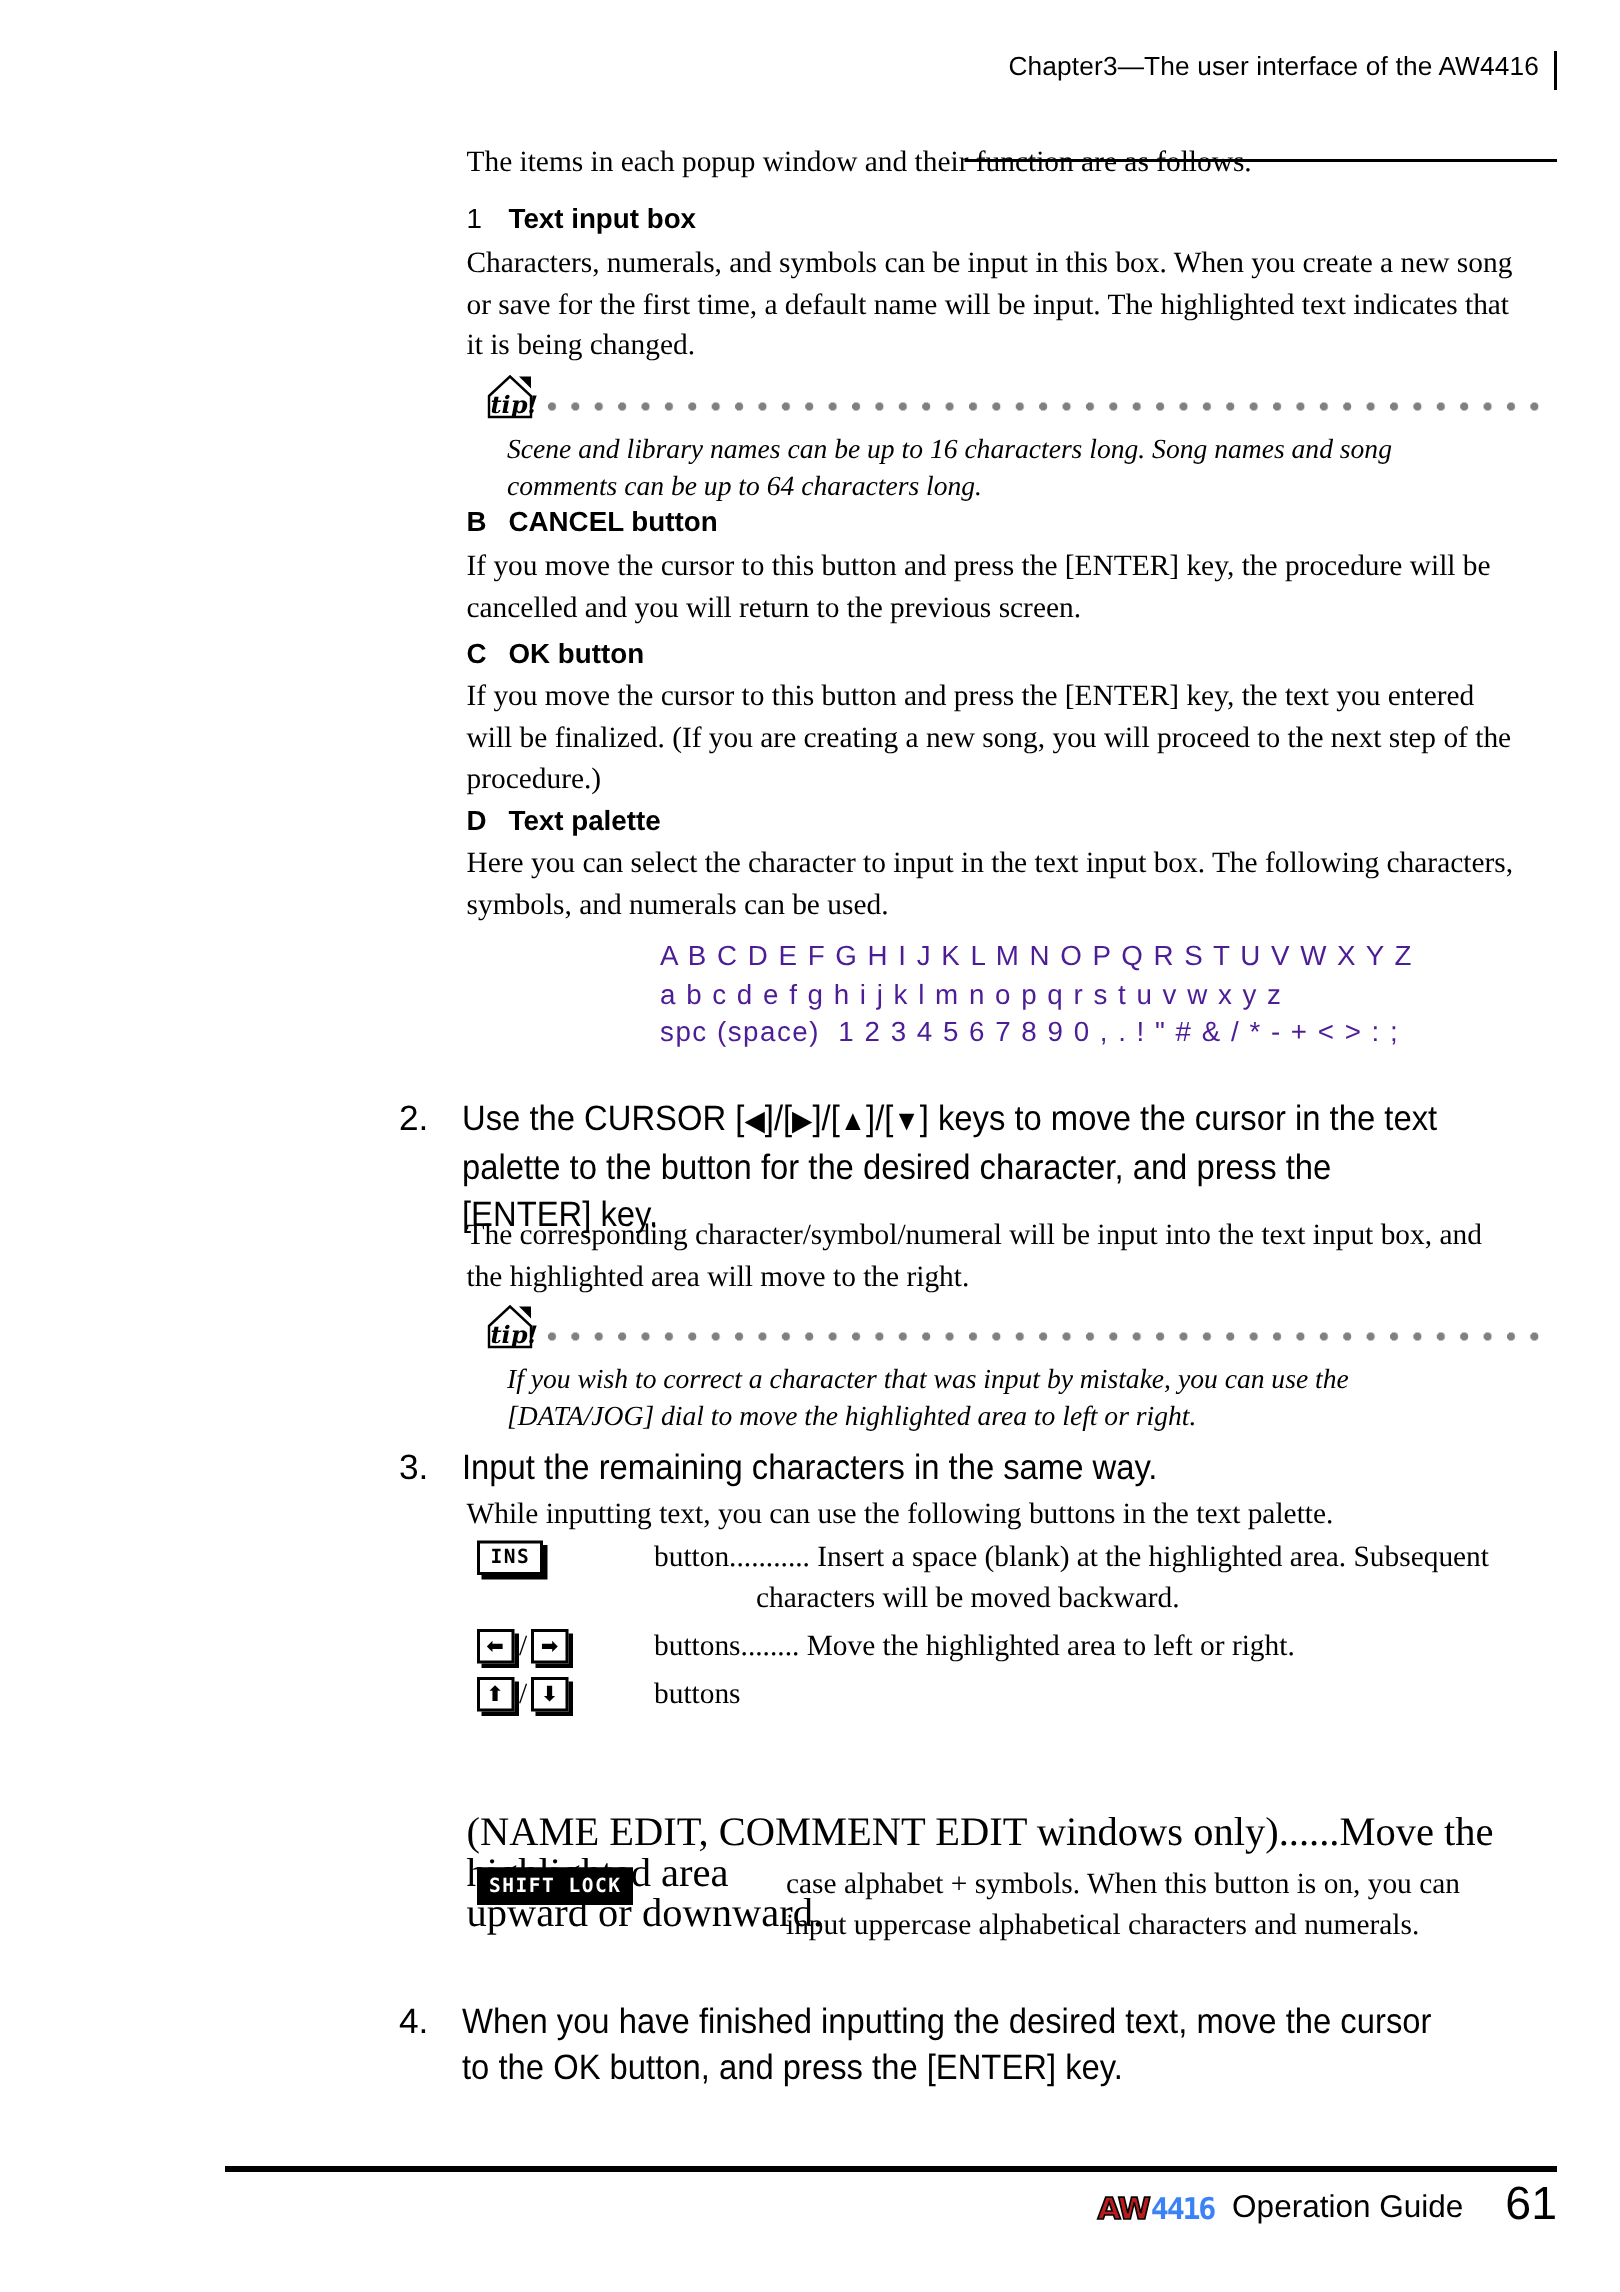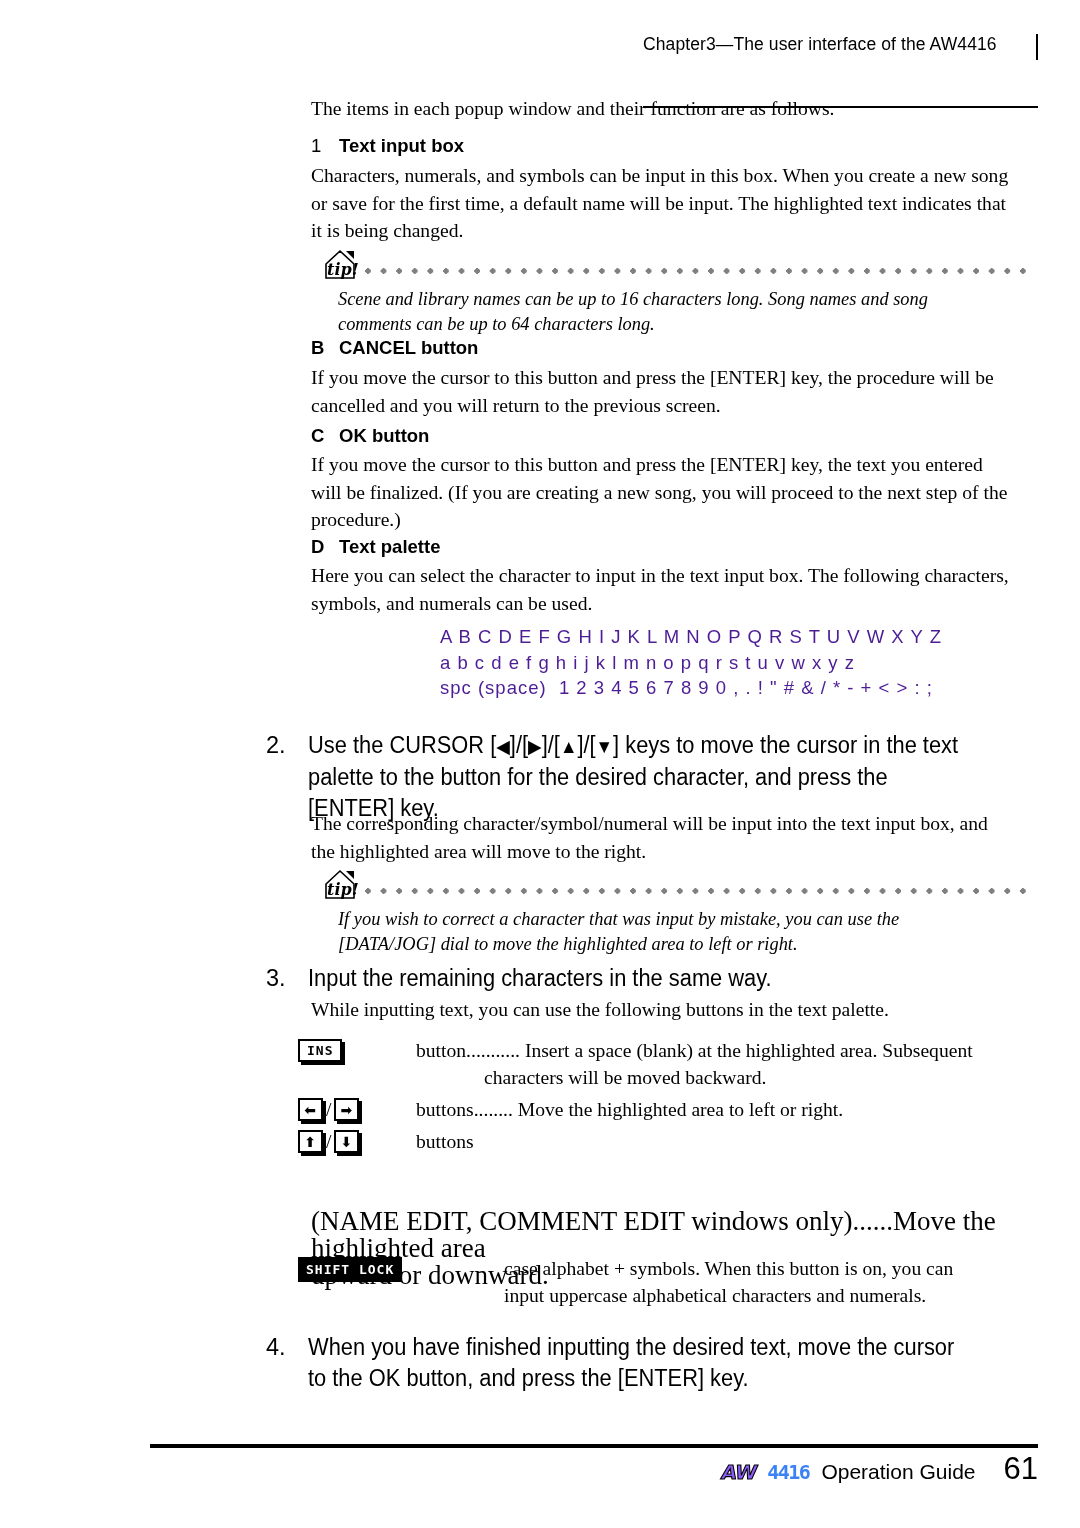--- a/index.html
+++ b/index.html
@@ -16,20 +16,21 @@
     overflow: hidden;
   }
 
   
   .page-header {
     position: absolute;
     top: 34px;
     right: 42px;
     display: flex;
     flex-direction: column;
+    align-items: flex-end;
     gap: 46px;
   }
   .page-header-inner {
     display: flex;
     align-items: baseline;
     border-right: 2px solid #000;
     padding-right: 10px;
   }
   .header-title {
     font-family: "Liberation Sans", sans-serif;
@@ -128,21 +129,21 @@
     font-family: "Liberation Sans", sans-serif;
     font-size: 23.5px;
     line-height: 31px;
     transform: scaleX(0.93);
     transform-origin: left top;
     width: 108%;
   }
   .step .step-text .arrow { font-size: 19px; }
 
   
-  .btn-list { position: absolute; left: 298px; width: 710px; margin-top: 12px; }
+  .btn-list { position: absolute; left: 318px; width: 710px; }
   .btn-row {
     display: flex;
     align-items: flex-start;
     margin-bottom: 5px;
   }
   .btn-cell {
     flex: 0 0 118px;
     display: flex;
     align-items: center;
     padding-top: 2px;
@@ -225,24 +226,23 @@
     top: 1456px;
     right: 42px;
     display: flex;
     align-items: center;
   }
   .logo-aw {
     font-family: "DejaVu Sans", sans-serif;
     font-weight: bold;
     font-size: 20px;
     letter-spacing: -1px;
-    color: #8b5cf6;
+    color: #b91c1c;
     -webkit-text-stroke: 1.1px #000;
-    margin-right: 11px;
-    font-style: italic;
+    margin-right: 1px;
   }
   .logo-num {
     font-family: "DejaVu Sans Mono", monospace;
     font-weight: bold;
     font-size: 20px;
     letter-spacing: -1.5px;
     color: #3b82f6;
   }
   .footer-label {
     font-family: "Liberation Sans", sans-serif;

